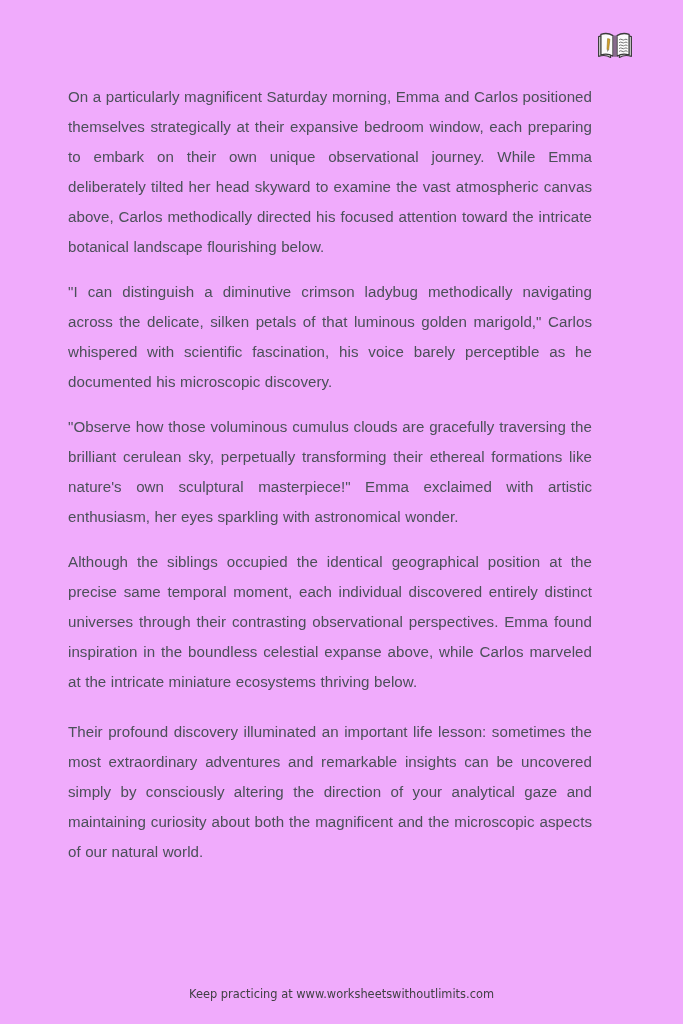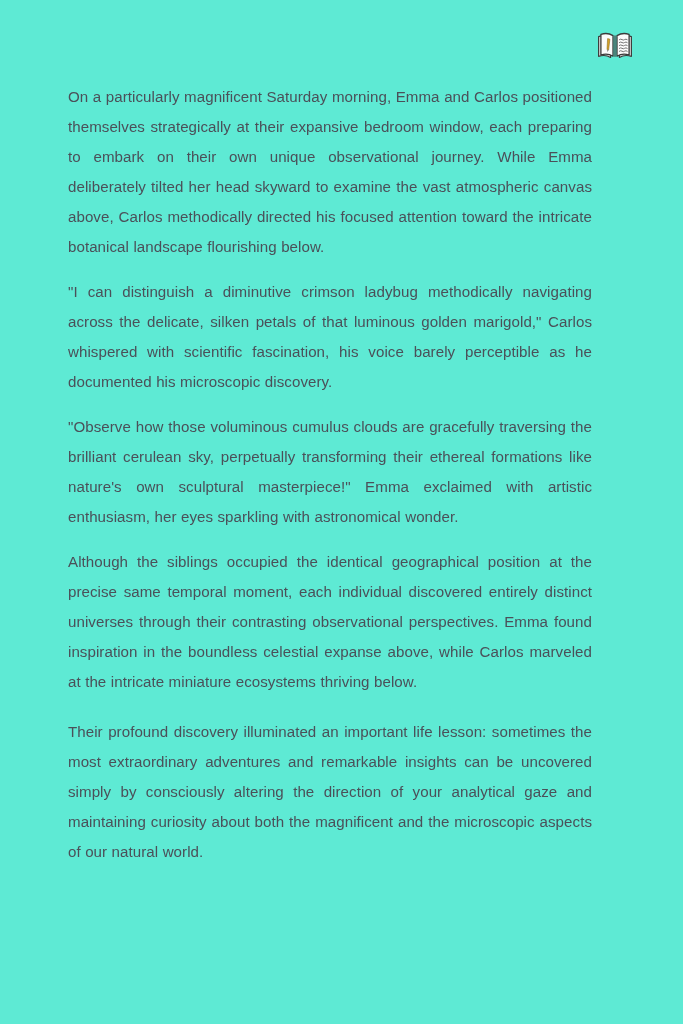--- a/index.html
+++ b/index.html
@@ -13,21 +13,21 @@
     position: relative;
     overflow: hidden;
     font-family: "Liberation Sans", sans-serif;
     -webkit-font-smoothing: antialiased;
   }
 
   .page {
     position: relative;
     width: 683px;
     height: 1024px;
-    background: #5eead4;
+    background: #f0abfc;
     box-sizing: border-box;
   }
 
   
   .header {
     position: absolute;
     top: 0;
     left: 0;
     width: 683px;
     height: 78px;
@@ -124,14 +124,17 @@
   </div>
 
   <div class="content">
     <p class="para">On a particularly magnificent Saturday morning, Emma and Carlos positioned themselves strategically at their expansive bedroom window, each preparing to embark on their own unique observational journey. While Emma deliberately tilted her head skyward to examine the vast atmospheric canvas above, Carlos methodically directed his focused attention toward the intricate botanical landscape flourishing below.</p>
     <p class="para">"I can distinguish a diminutive crimson ladybug methodically navigating across the delicate, silken petals of that luminous golden marigold," Carlos whispered with scientific fascination, his voice barely perceptible as he documented his microscopic discovery.</p>
     <p class="para">"Observe how those voluminous cumulus clouds are gracefully traversing the brilliant cerulean sky, perpetually transforming their ethereal formations like nature's own sculptural masterpiece!" Emma exclaimed with artistic enthusiasm, her eyes sparkling with astronomical wonder.</p>
     <p class="para">Although the siblings occupied the identical geographical position at the precise same temporal moment, each individual discovered entirely distinct universes through their contrasting observational perspectives. Emma found inspiration in the boundless celestial expanse above, while Carlos marveled at the intricate miniature ecosystems thriving below.</p>
     <p class="para">Their profound discovery illuminated an important life lesson: sometimes the most extraordinary adventures and remarkable insights can be uncovered simply by consciously altering the direction of your analytical gaze and maintaining curiosity about both the magnificent and the microscopic aspects of our natural world.</p>
   </div>
 
+  <div class="footer">
+    <span class="footer-text">Keep practicing at www.worksheetswithoutlimits.com</span>
+  </div>
 
 </div>
 
 </body></html>

